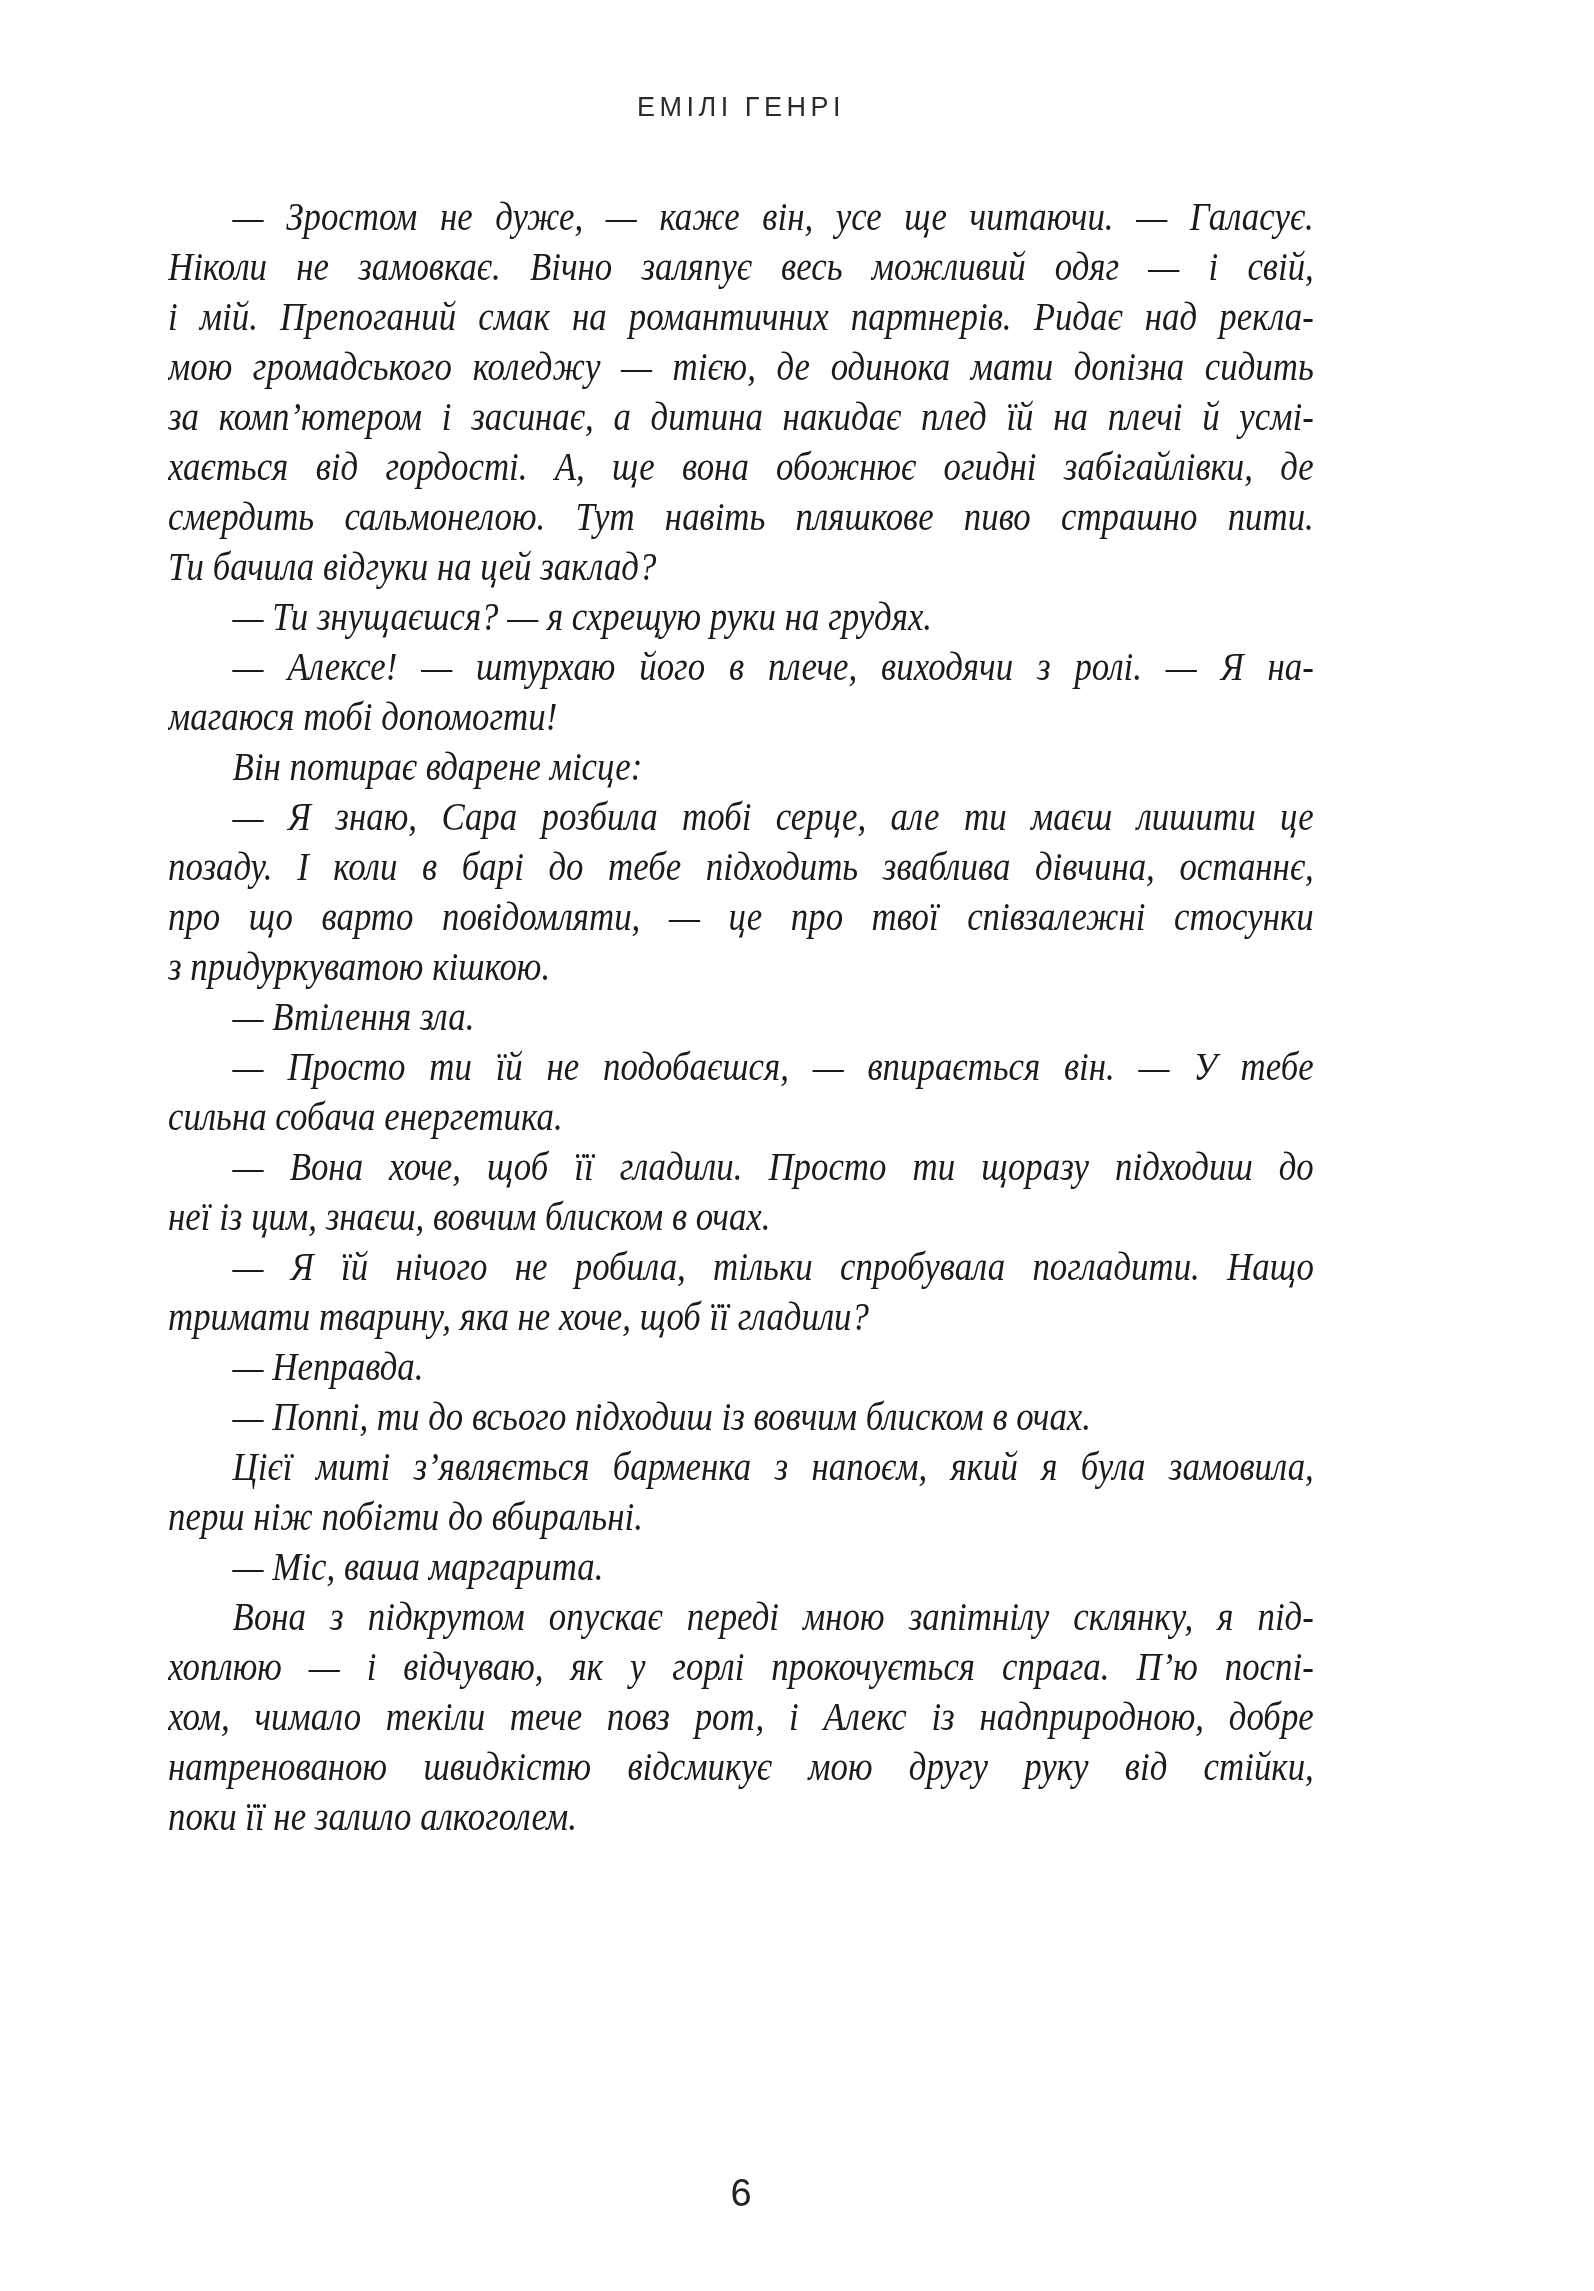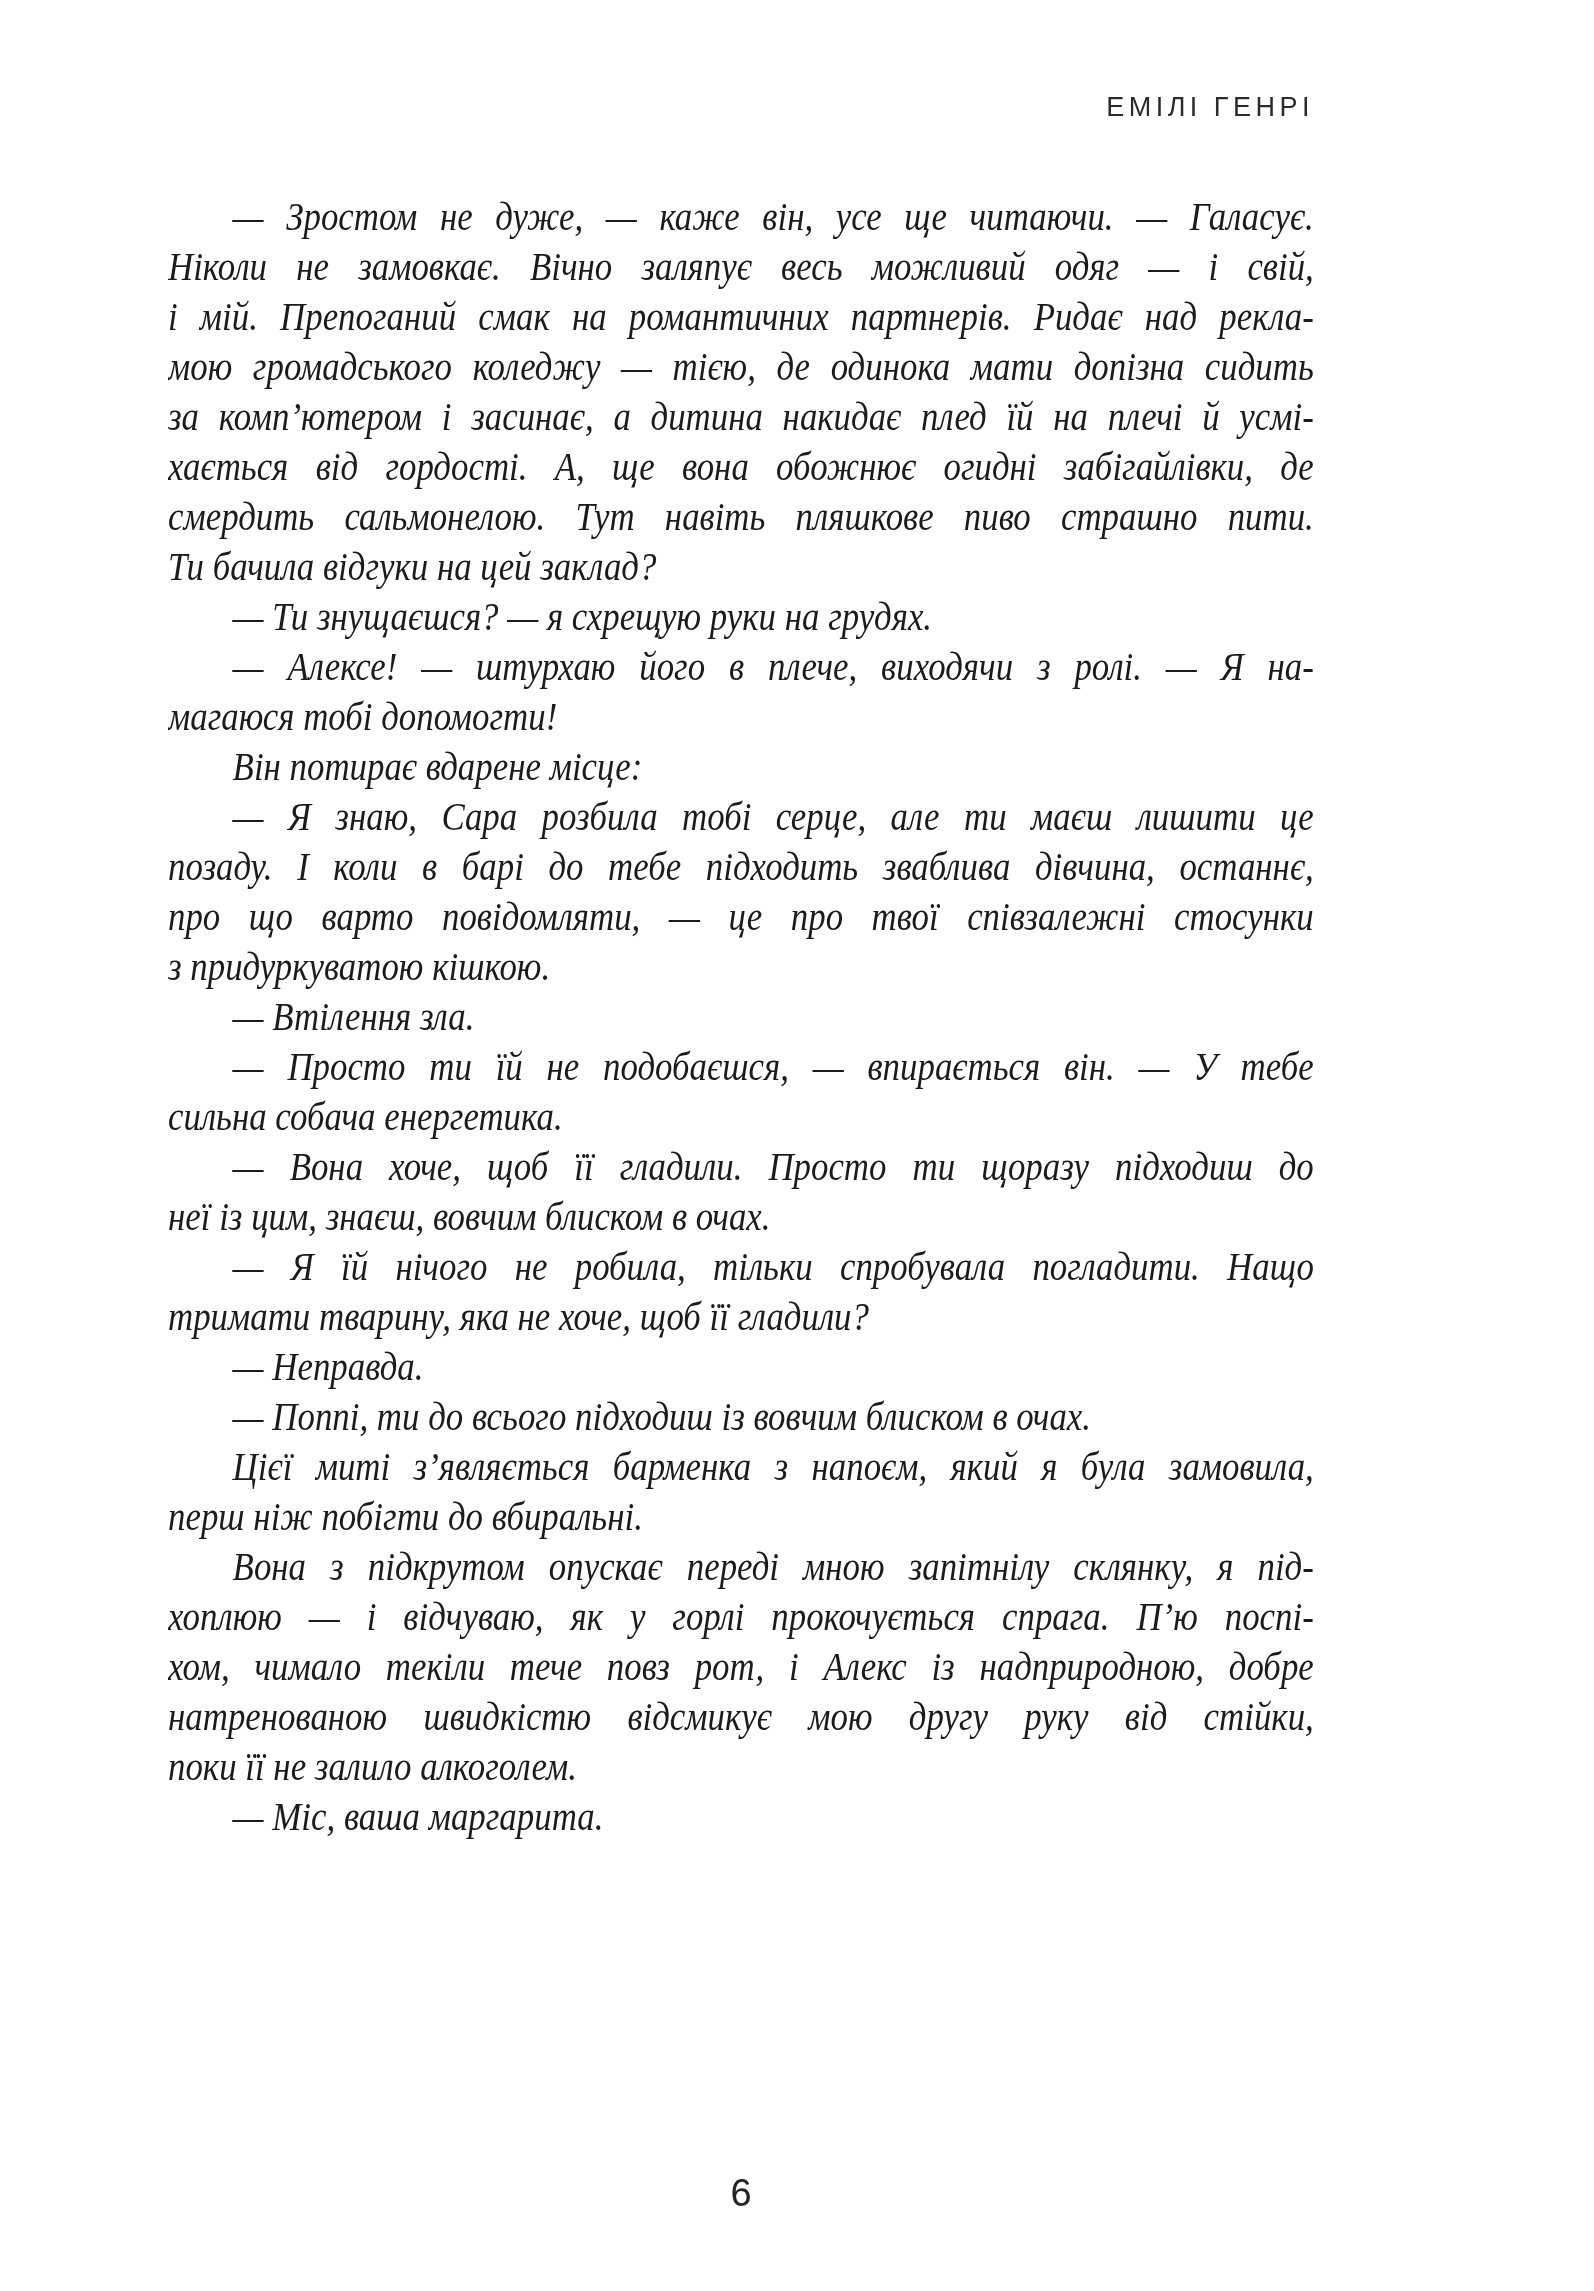--- a/index.html
+++ b/index.html
@@ -19,21 +19,21 @@
     position: absolute;
     inset: 0;
     background: #ffffff;
   }
   
   .running-header {
     position: absolute;
     top: 92px;
     left: 168px;
     width: 1146px;
-    text-align: right;
+    text-align: center;
     font-family: "Liberation Sans", "DejaVu Sans", sans-serif;
     font-weight: 400;
     font-size: 27px;
     letter-spacing: 4.5px;
     color: #2b2b2b;
   }
   
   .bodytext {
     position: absolute;
     top: 191px;
@@ -145,29 +145,29 @@
     <div class="para">
       <div class="line ind">— Поппі, ти до всього підходиш із вовчим блиском в очах.</div>
     </div>
 
     <div class="para">
       <div class="line j ind">Цієї миті з’являється барменка з напоєм, який я була замовила,</div>
       <div class="line">перш ніж побігти до вбиральні.</div>
     </div>
 
     <div class="para">
+      <div class="line ind">— Міс, ваша маргарита.</div>
+    </div>
+
+    <div class="para">
       <div class="line j ind">Вона з підкрутом опускає переді мною запітнілу склянку, я під-</div>
       <div class="line j">хоплюю — і відчуваю, як у горлі прокочується спрага. П’ю поспі-</div>
       <div class="line j">хом, чимало текіли тече повз рот, і Алекс із надприродною, добре</div>
       <div class="line j">натренованою швидкістю відсмикує мою другу руку від стійки,</div>
       <div class="line">поки її не залило алкоголем.</div>
-    </div>
-
-    <div class="para">
-      <div class="line ind">— Міс, ваша маргарита.</div>
     </div>
 
 
   </main>
 
   <footer class="page-number">6</footer>
 
 </div>
 
 

